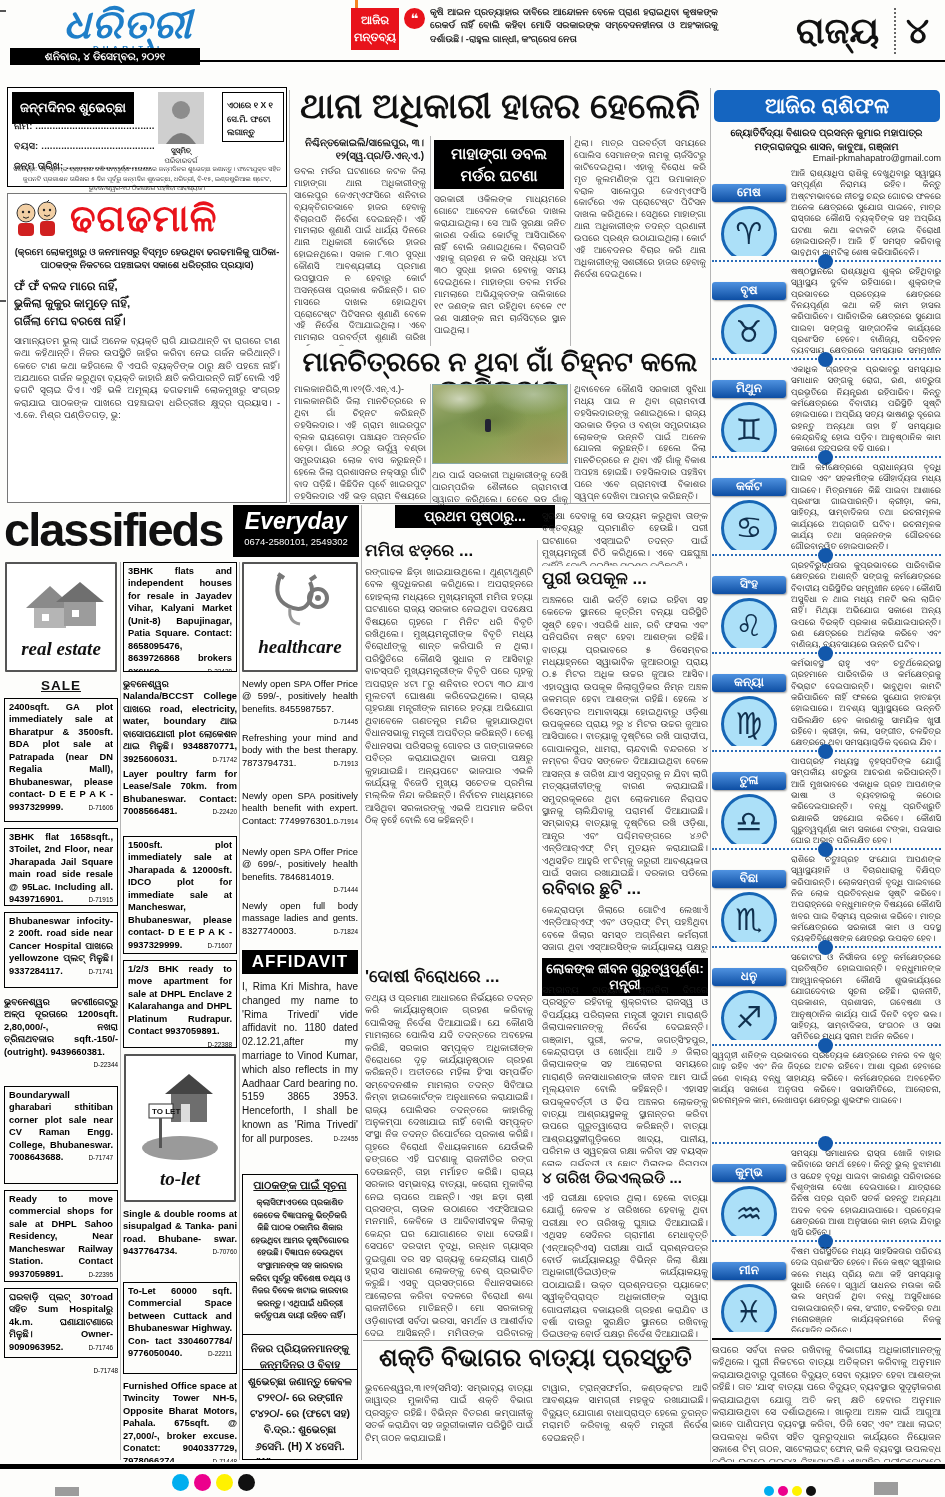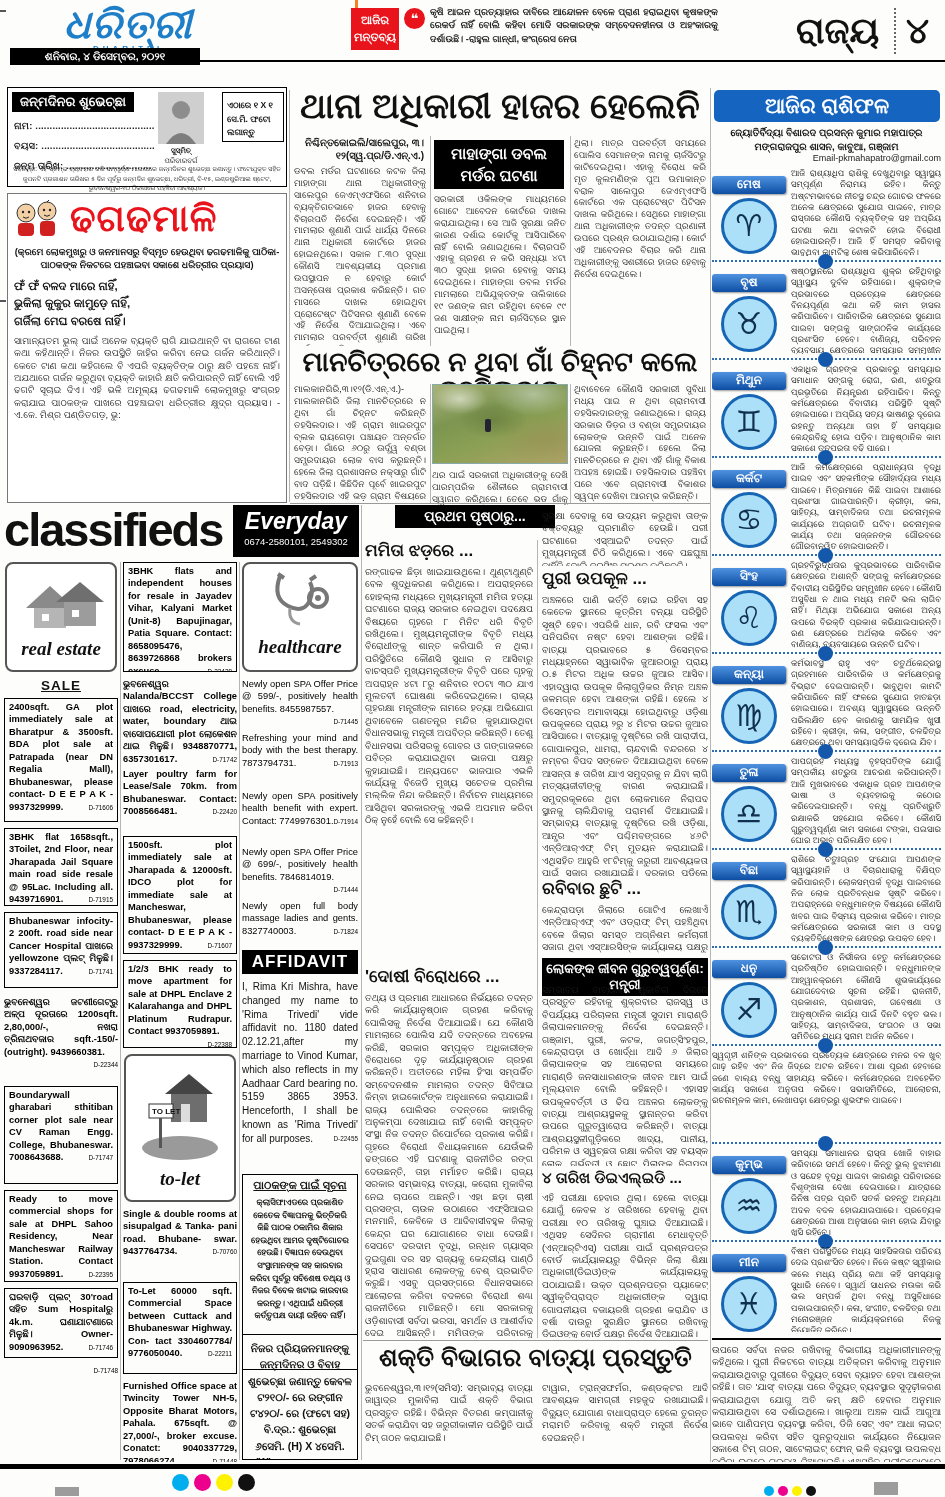--- a/index.html
+++ b/index.html
@@ -21,44 +21,44 @@
   .sect{font-size:36px;font-weight:700}
   
   .hl1{font-size:35px;font-weight:700;text-align:center;letter-spacing:0;line-height:1.05}
   .hl2{font-size:27px;font-weight:700;text-align:center;line-height:1.05}
   .kicker{background:#000;color:#fff;font-weight:700;font-size:15.5px;text-align:center;line-height:1.4;padding:3px 2px}
   .dateline{font-weight:700;font-size:10px;text-align:right;line-height:1.3}
   .subhl{font-size:17px;font-weight:700;line-height:1.1}
   .blackhd{background:#000;color:#fff;font-weight:700;font-size:13px;text-align:center;padding:3px 2px}
   
   .bdaybox{border:1.6px solid #000;background:#fff}
-  .bday-title{background:#000;color:#fff;font-weight:700;font-size:13px;padding:2px 8px;display:inline-block}
+  .bday-title{background:#000;color:#fff;font-weight:700;font-size:13px;padding:8px 8px;display:inline-block}
   .bday-field{font-size:9.5px;font-weight:700;letter-spacing:.2px;color:#222;line-height:2.1;white-space:nowrap;overflow:hidden}
   .fineprint{font-size:6.4px;line-height:1.5;text-align:center;color:#222}
   .photo-note{border:1.2px solid #000;font-size:8.5px;font-weight:700;padding:6px 4px;line-height:1.6}
   .dhaga{border:1.2px solid #777;background:#fff}
   .dhaga-title{color:#e8131b;font-size:37px;font-weight:700;letter-spacing:1px;line-height:1}
   .dhaga-intro{font-size:9.3px;font-weight:700;text-align:center;line-height:1.4}
   .poem{font-size:11.5px;font-weight:700;line-height:1.5}
   
   .h-head{background:#1565c0;border-radius:5px;color:#fff;font-size:21px;font-weight:700;text-align:center;line-height:32px}
   .h-by{font-size:9.8px;font-weight:700;text-align:center;line-height:1.4}
   .h-email{font-size:9px;text-align:right;color:#222}
   .sign{position:absolute;left:712px;width:229px;font-size:8.6px;line-height:1.32;text-align:justify;overflow:hidden}
-  .sign-left{float:left;width:74px;margin:8px 5px 1px 0}
+  .sign-left{float:left;width:74px;margin:16px 5px 1px 0}
   .sign-label{background:linear-gradient(#4f92e0,#0d4ea3);color:#fff;font-weight:700;font-size:12px;text-align:center;border-radius:3px;padding:1px 2px;box-shadow:1px 1px 2px rgba(0,0,0,.4)}
   .sign-circle{width:56px;height:56px;margin:4px auto 0;border-radius:50%;background:#ace0f8;border:3px solid #1766b5;display:flex;align-items:center;justify-content:center;font-size:30px;color:#10304e;font-family:"DejaVu Sans",sans-serif}
   .sep{position:absolute;left:712px;width:229px;border-top:2px dotted #2b6cb8}
   .sep i{position:absolute;left:106px;top:-8px;width:15px;height:15px;background:#1358ab;border-radius:50%}
   
   .cl-title{font-size:47px;font-weight:700;letter-spacing:-2px}
   .everyday{background:#000;color:#fff;text-align:center}
   .everyday .ev1{font-size:23px;font-weight:700;font-style:italic;line-height:1.2;padding-top:3px}
   .everyday .ev2{font-size:9.5px;font-weight:400}
-  .cat{position:absolute;border:2px solid #555;border-radius:8px;background:#fff;text-align:center;overflow:hidden}
+  .cat{position:absolute;border:2px solid #555;border-radius:1px;background:#fff;text-align:center;overflow:hidden}
   .catlabel{font-family:"Liberation Serif","DejaVu Serif",serif;font-style:italic;font-weight:700;font-size:19px;color:#111}
   .salehd{font-size:13.5px;font-weight:700;text-decoration:underline;text-align:center;letter-spacing:1px}
   .ad{position:absolute;font-weight:700;font-size:9.3px;line-height:1.34;text-align:justify;color:#000;overflow:hidden}
   .ad.bx{border:1.5px solid #000;padding:2px 4px}
   .did{font-weight:400;font-size:6.4px;float:right;margin-top:3px}
   .affhd{background:#000;color:#fff;font-weight:700;font-size:17px;text-align:center;letter-spacing:1px;padding:2px 0}
   .afftxt{font-size:10px;line-height:1.38;text-align:justify}
   .noticebox{border:1.4px solid #000;padding:4px 5px;text-align:center}
   .notice-title{font-size:11px;font-weight:700;text-decoration:underline;margin-bottom:4px}
   .notice-body{font-size:8.4px;line-height:1.5;font-weight:700}
@@ -336,21 +336,21 @@
 <div class="ad bx" style="left:4px;top:698px;width:114px;height:124px"><span>2400sqft. GA plot immediately sale at Bharatpur &amp; 3500sft. BDA plot sale at Patrapada (near DN Regalia Mall), Bhubaneswar, please contact- D E E P A K - 9937329999.</span><span class="did">D-71606</span></div>
 <div class="ad bx" style="left:4px;top:828px;width:114px;height:78px"><span>3BHK flat 1658sqft., 3Toilet, 2nd Floor, near Jharapada Jail Square main road side resale @ 95Lac. Including all. 9439716901.</span><span class="did">D-71915</span></div>
 <div class="ad bx" style="left:4px;top:912px;width:114px;height:76px"><span>Bhubaneswar infocity-2 200ft. road side near Cancer Hospital ପାଖରେ yellowzone ପ୍ଲଟ୍ ମିଳୁଛି। 9337284117.</span><span class="did">D-71741</span></div>
 <div class="ad" style="left:4px;top:996px;width:114px;height:84px"><span>ଭୁବନେଶ୍ୱର ଜଟଣୀଗେଟ୍ରୁ ଅଳ୍ପ ଦୂରତାରେ 1200sqft. 2,80,000/-, ନଖରା ତ୍ରିନାଥବଜାର sqft.-150/- (outright). 9439660381.</span><span class="did">D-22344</span></div>
 <div class="ad bx" style="left:4px;top:1086px;width:114px;height:98px"><span>Boundarywall gharabari sthitiban corner plot sale near CV Raman Engg. College, Bhubaneswar. 7008643688.</span><span class="did">D-71747</span></div>
 <div class="ad bx" style="left:4px;top:1190px;width:114px;height:92px"><span>Ready to move commercial shops for sale at DHPL Sahoo Residency, Near Mancheswar Railway Station. Contact 9937059891.</span><span class="did">D-22395</span></div>
 <div class="ad bx" style="left:4px;top:1288px;width:114px;height:70px"><span>ଘରବାଡ଼ି ପ୍ଲଟ୍ 30'road ସହିତ Sum Hospitalରୁ 4k.m. ଘଣାଯାଟଣାରେ ମିଳୁଛି। Owner- 9090963952.</span><span class="did">D-71746</span></div>
 <div class="ad" style="left:4px;top:1364px;width:114px;height:96px"><span class="did">D-71748</span></div>
 
 <div class="ad bx" style="left:123px;top:562px;width:114px;height:110px"><span>3BHK flats and independent houses for resale in Jayadev Vihar, Kalyani Market (Unit-8) Bapujinagar, Patia Square. Contact: 8658095476, 8639726868 brokers excuse.</span><span class="did">D-22429</span></div>
-<div class="ad" style="left:123px;top:678px;width:114px;height:84px"><span>ଭୁବନେଶ୍ୱର Nalanda/BCCST College ପାଖରେ road, electricity, water, boundary ଥାଇ ବାସୋପଯୋଗୀ plot ଲୋକେଶନ ଥାଇ ମିଳୁଛି। 9348870771, 6357301617.</span><span class="did">D-71742</span></div>
+<div class="ad" style="left:123px;top:678px;width:114px;height:84px"><span>ଭୁବନେଶ୍ୱର Nalanda/BCCST College ପାଖରେ road, electricity, water, boundary ଥାଇ ବାସୋପଯୋଗୀ plot ଲୋକେଶନ ଥାଇ ମିଳୁଛି। 9348870771, 3925606031.</span><span class="did">D-71742</span></div>
 <div class="ad" style="left:123px;top:768px;width:114px;height:62px"><span>Layer poultry farm for Lease/Sale 70km. from Bhubaneswar. Contact: 7008566481.</span><span class="did">D-22420</span></div>
 <div class="ad bx" style="left:123px;top:836px;width:114px;height:118px"><span>1500sft. plot immediately sale at Jharapada &amp; 12000sft. IDCO plot for immediate sale at Mancheswar, Bhubaneswar, please contact- D E E P A K - 9937329999.</span><span class="did">D-71607</span></div>
 <div class="ad bx" style="left:123px;top:960px;width:114px;height:88px"><span>1/2/3 BHK ready to move apartment for sale at DHPL Enclave 2 Kalarahanga and DHPL Platinum Rudrapur. Contact 9937059891.</span><span class="did">D-22388</span></div>
 <div class="cat" style="left:124px;top:1054px;width:112px;height:148px">
   <svg width="86" height="104" viewBox="0 0 86 104" style="margin-top:4px">
     <ellipse cx="43" cy="88" rx="38" ry="12" fill="#9a9a9a"></ellipse>
     <path d="M28 34 L52 14 L76 34 Z" fill="#444"></path>
     <rect x="34" y="34" width="36" height="28" fill="#6e6e6e"></rect>
     <rect x="44" y="44" width="9" height="18" fill="#ddd"></rect>
     <rect x="12" y="44" width="24" height="14" fill="#fff" stroke="#333"></rect>

